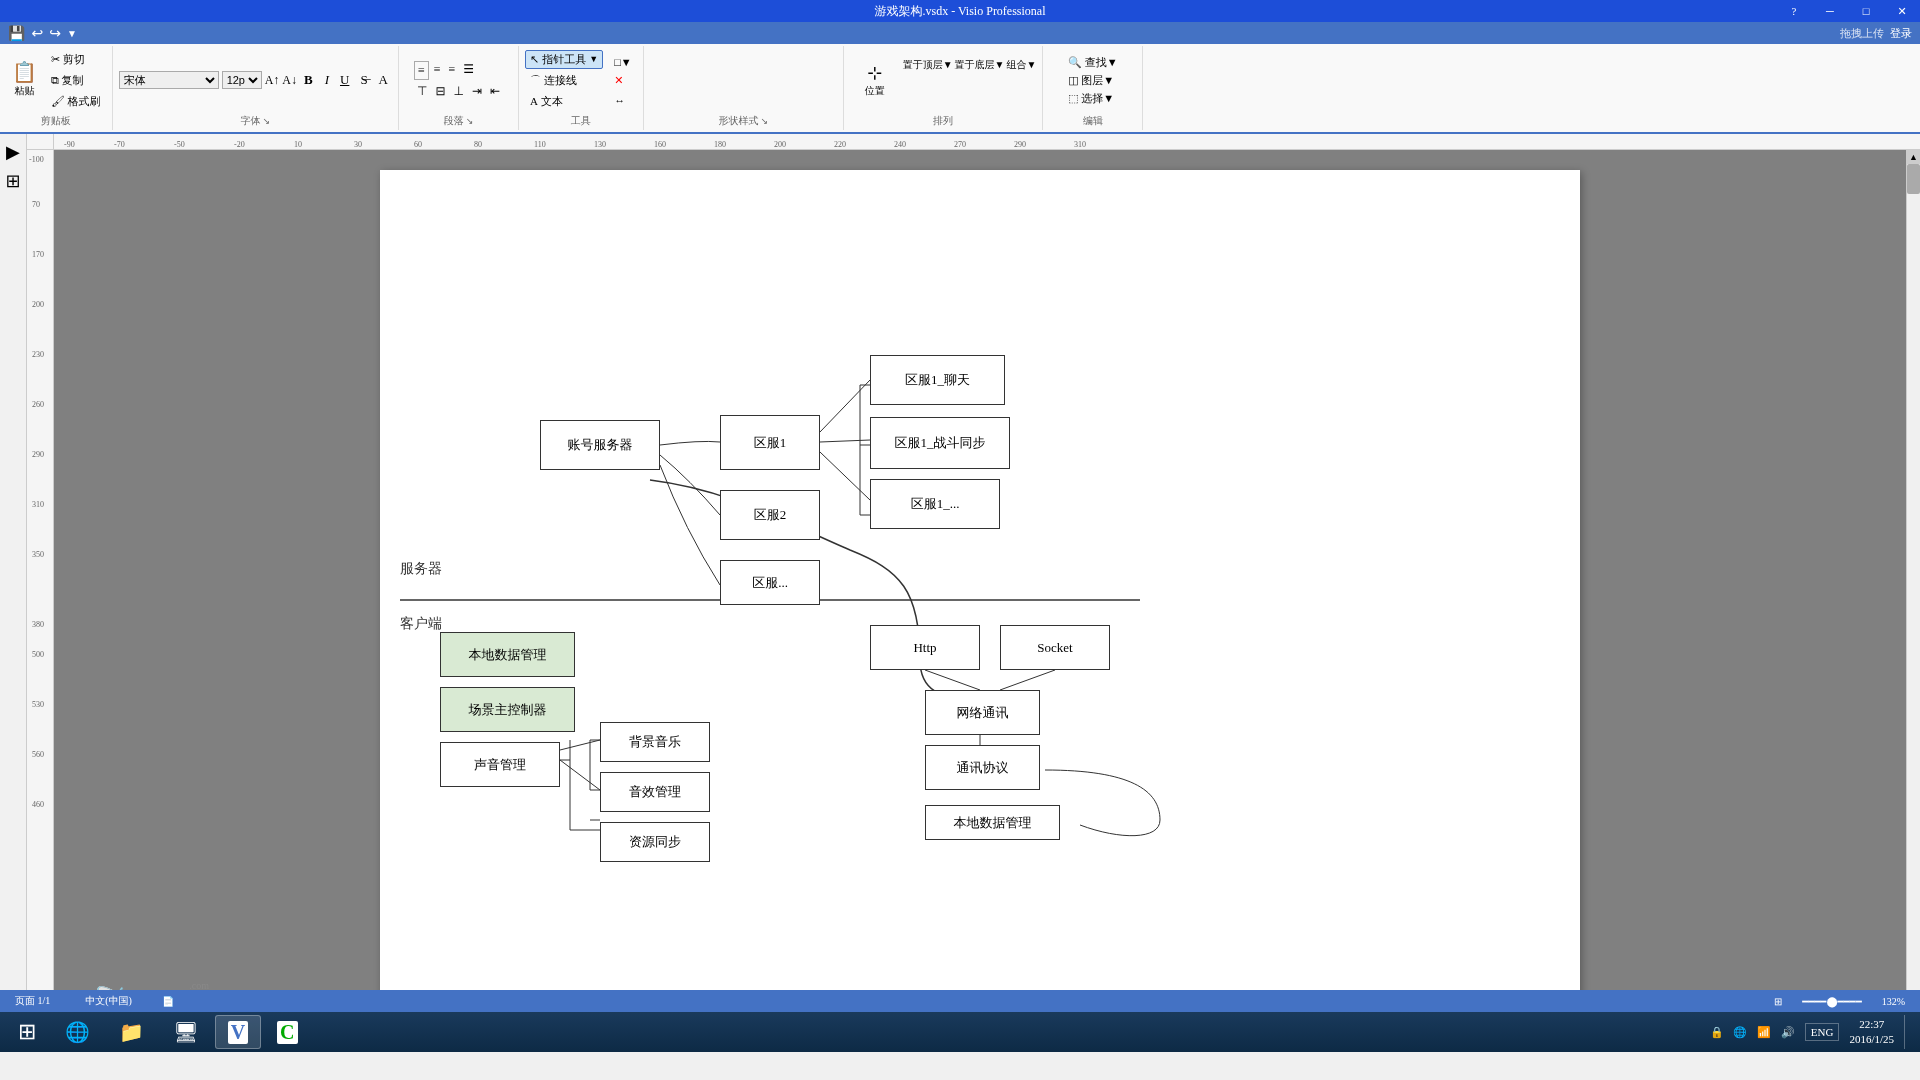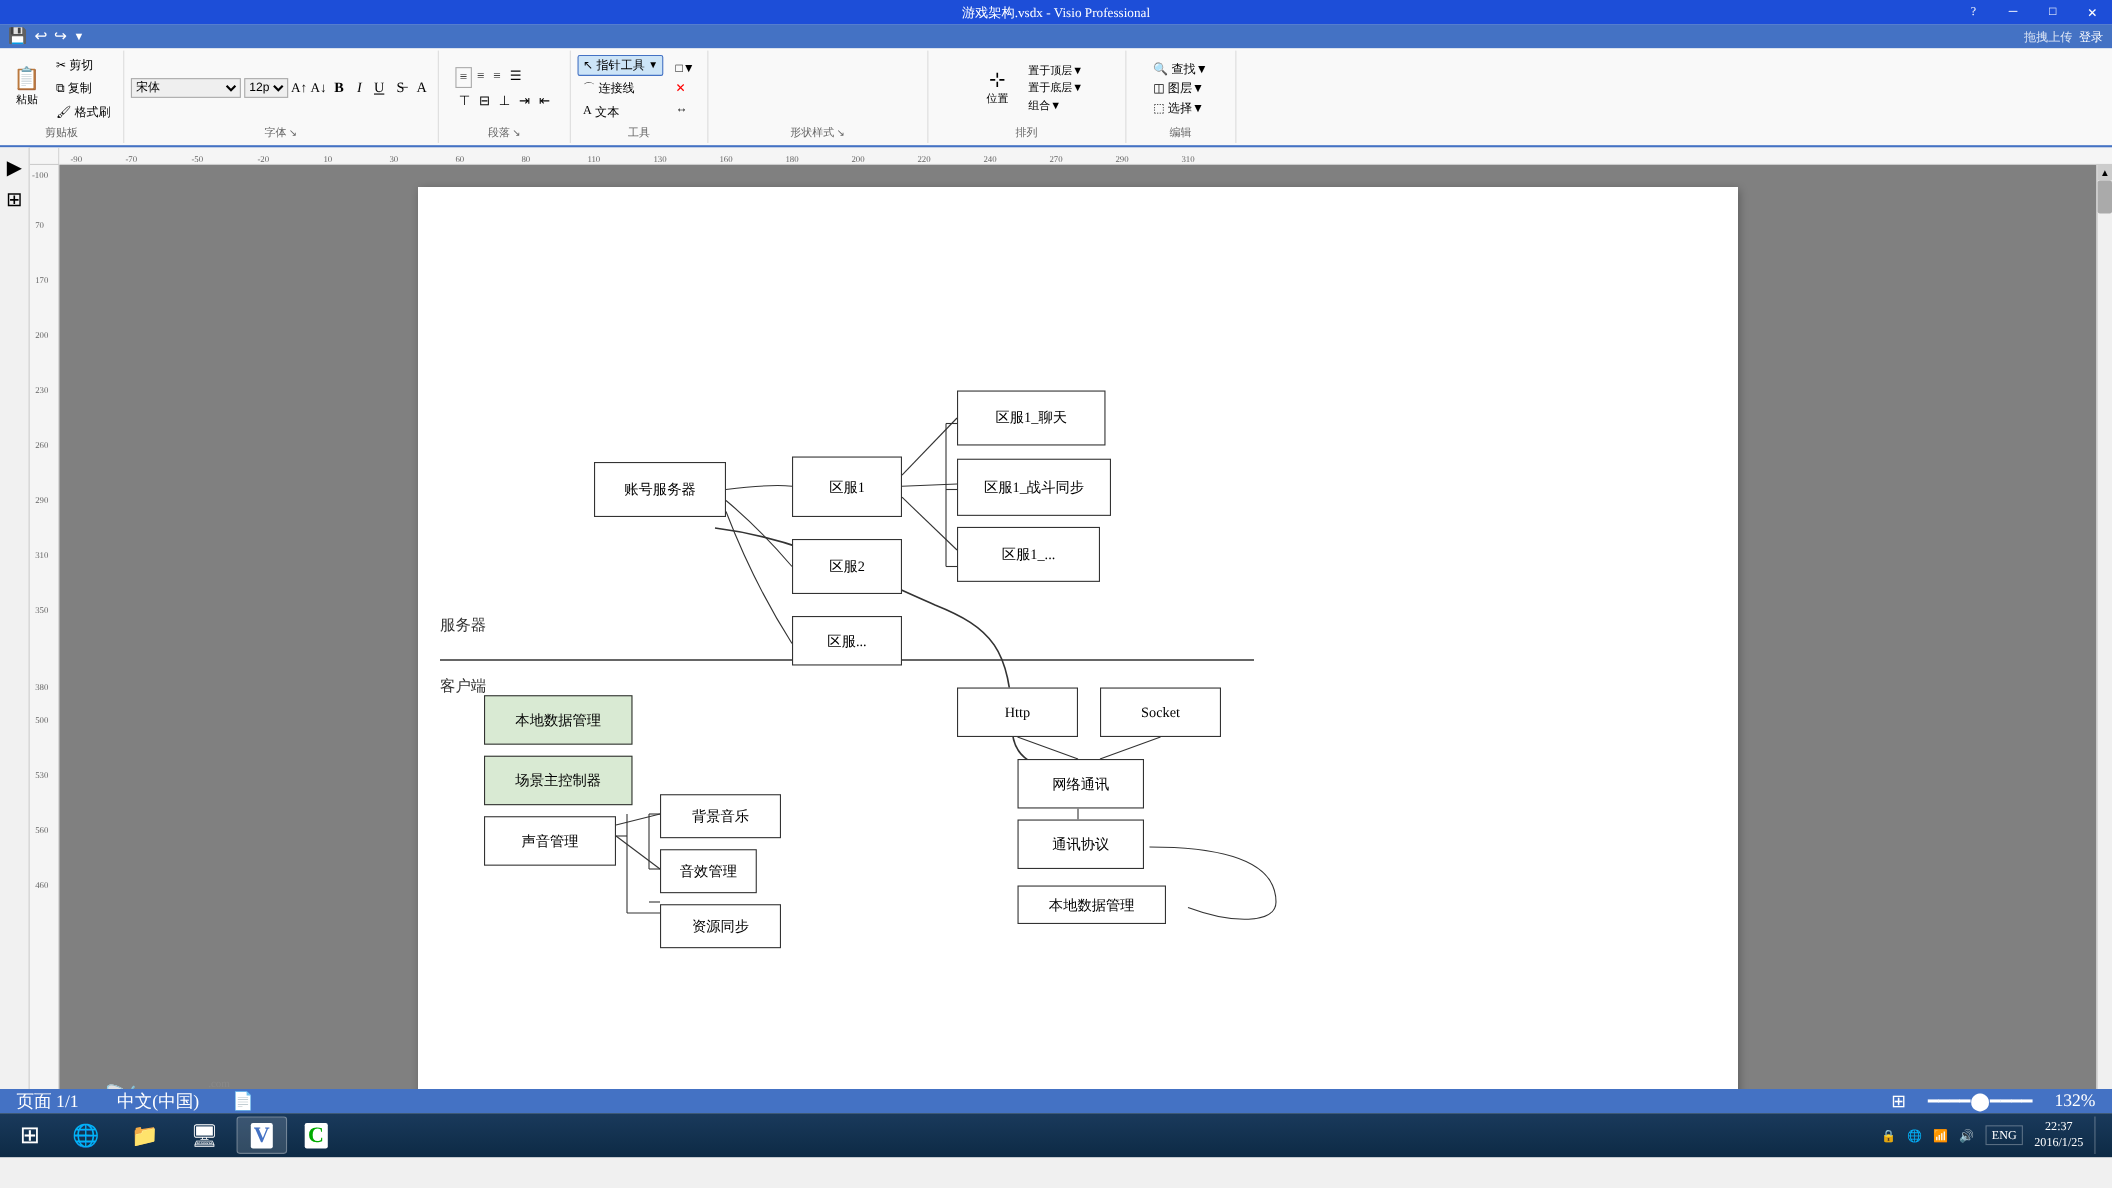--- a/index.html
+++ b/index.html
@@ -430,21 +430,21 @@
     </div>
 
     <div class="ribbon-group" style="min-width:180px;">
       <div class="ribbon-group-content">
         <div style="display:flex;flex-direction:column;gap:2px;">
           <div style="display:flex;gap:3px;">
             <div class="ribbon-btn" style="min-width:50px;font-size:10px;">
               <div style="font-size:18px;">⊹</div>
               <div>位置</div>
             </div>
-            <div style="display:flex;flex-direction:column;gap:2px;font-size:10px;">
+            <div style="display:flex;gap:2px;font-size:10px;">
               <span style="cursor:pointer;">置于顶层▼</span>
               <span style="cursor:pointer;">置于底层▼</span>
               <span style="cursor:pointer;">组合▼</span>
             </div>
           </div>
         </div>
       </div>
       <div class="ribbon-group-label">排列</div>
     </div>
 
@@ -594,21 +594,21 @@
           </div>
           <div class="diagram-box green-fill" style="left:60px;top:517px;width:135px;height:45px;">
             <span>场景主控制器</span>
           </div>
           <div class="diagram-box" style="left:60px;top:572px;width:120px;height:45px;">
             <span>声音管理</span>
           </div>
           <div class="diagram-box" style="left:220px;top:552px;width:110px;height:40px;">
             <span>背景音乐</span>
           </div>
-          <div class="diagram-box" style="left:220px;top:602px;width:88px;height:40px;">
+          <div class="diagram-box" style="left:220px;top:602px;width:110px;height:40px;">
             <span>音效管理</span>
           </div>
           <div class="diagram-box" style="left:220px;top:652px;width:110px;height:40px;">
             <span>资源同步</span>
           </div>
           <div class="diagram-box" style="left:490px;top:455px;width:110px;height:45px;">
             <span>Http</span>
           </div>
           <div class="diagram-box" style="left:620px;top:455px;width:110px;height:45px;">
             <span>Socket</span>
@@ -637,21 +637,21 @@
       <div id="scroll-v" style="width:14px;background:#f0f0f0;border-left:1px solid #ccc;position:relative;">
         <div style="position:absolute;top:0;left:0;right:0;height:14px;background:#ccc;display:flex;align-items:center;justify-content:center;font-size:9px;cursor:pointer;">▲</div>
         <div style="position:absolute;top:14px;left:0;right:0;height:30px;background:#aaa;border-radius:2px;"></div>
 
       </div>
     </div>
 
   </div>
 </div>
 
-<div id="status-bar" style="height:22px;background:#4472c4;display:flex;align-items:center;padding:0 15px;color:white;font-size:16px;">
+<div id="status-bar" style="height:22px;background:#4472c4;display:flex;align-items:center;padding:0 15px;color:white;font-size:10px;">
   <span>页面 1/1</span>
   <span style="margin-left:15px;">中文(中国)</span>
   <span style="margin-left:10px;">📄</span>
   <div style="margin-left:auto;display:flex;align-items:center;gap:20px;">
     <span style="cursor:pointer;">⊞</span>
     <span style="cursor:pointer;">━━━━⬤━━━━</span>
     <span>132%</span>
   </div>
 </div>
 

